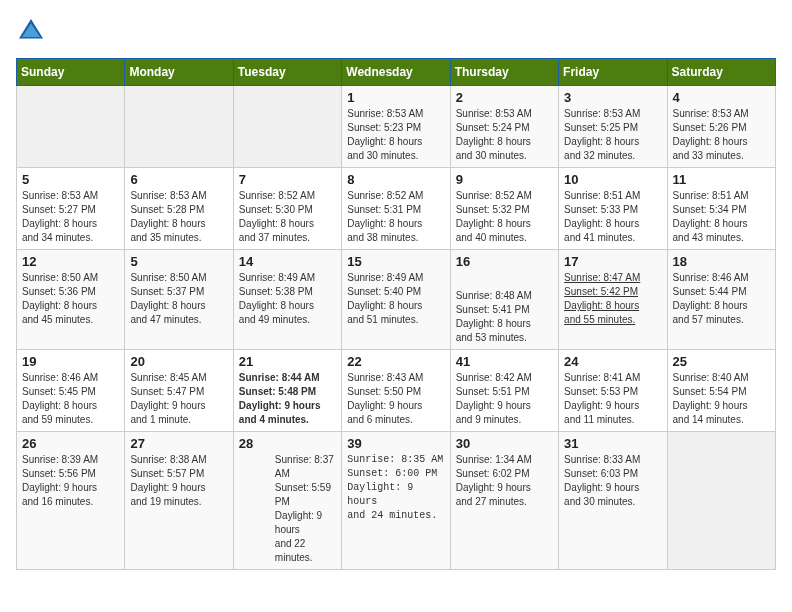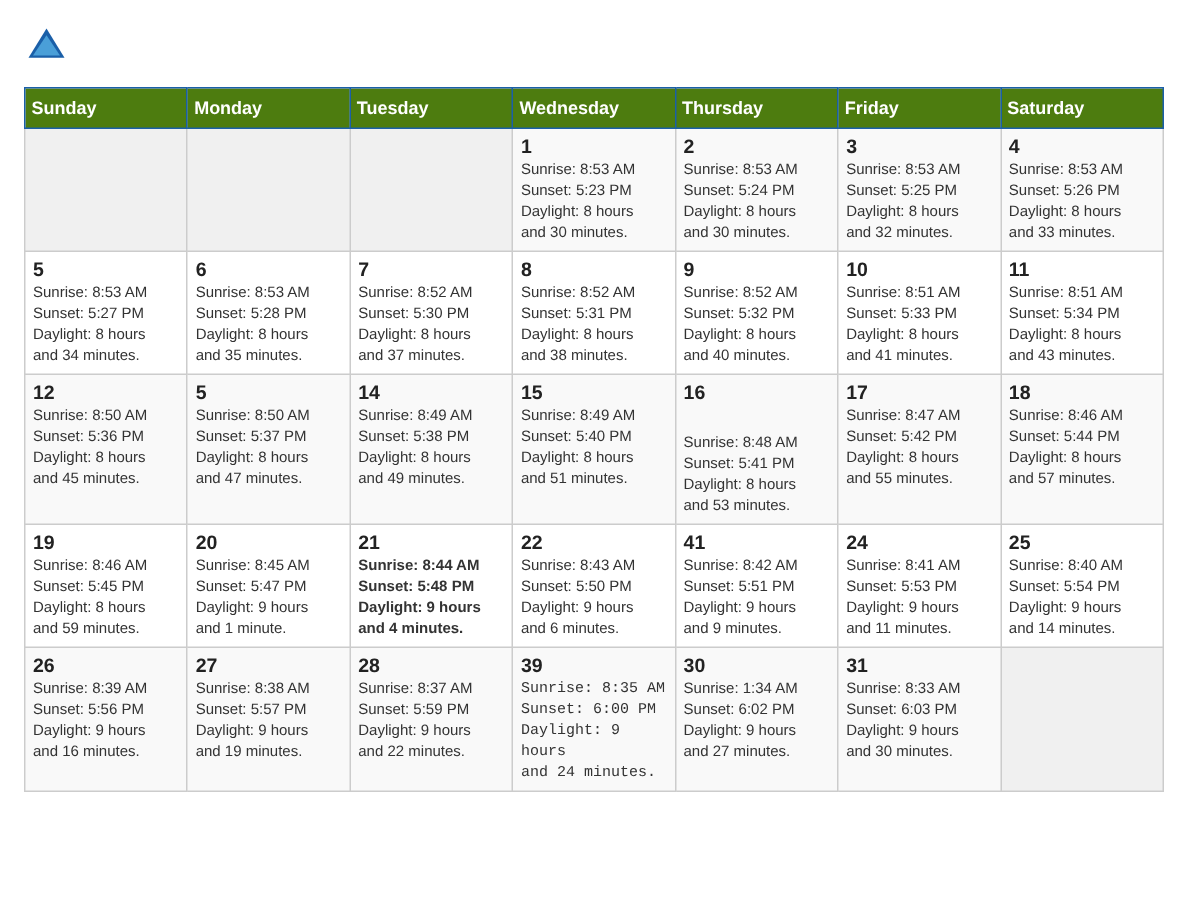--- a/index.html
+++ b/index.html
@@ -241,21 +241,21 @@
         </td>
         <td>
           <div class="day-number">16</div>
           <div class="day-info" style="white-space: pre-line; margin-top: 20px;">Sunrise: 8:48 AM
 Sunset: 5:41 PM
 Daylight: 8 hours
 and 53 minutes.</div>
         </td>
         <td>
           <div class="day-number">17</div>
-          <div class="day-info" style="white-space: pre-line;">Sunrise: 8:47 AM
+          <div class="day-info" style="white-space: pre-line; text-decoration: underline;">Sunrise: 8:47 AM
 Sunset: 5:42 PM
 Daylight: 8 hours
 and 55 minutes.</div>
         </td>
         <td>
           <div class="day-number">18</div>
           <div class="day-info" style="white-space: pre-line;">Sunrise: 8:46 AM
 Sunset: 5:44 PM
 Daylight: 8 hours
 and 57 minutes.</div>
@@ -322,21 +322,21 @@
         </td>
         <td>
           <div class="day-number">27</div>
           <div class="day-info" style="white-space: pre-line;">Sunrise: 8:38 AM
 Sunset: 5:57 PM
 Daylight: 9 hours
 and 19 minutes.</div>
         </td>
         <td>
           <div class="day-number">28</div>
-          <div class="day-info" style="white-space: pre-line;">Sunrise: 8:37 AM
+          <div class="day-info" style="white-space: pre-line; margin-left: 36px;">Sunrise: 8:37 AM
 Sunset: 5:59 PM
 Daylight: 9 hours
 and 22 minutes.</div>
         </td>
         <td>
           <div class="day-number">39</div>
           <div class="day-info" style="white-space: pre-line; font-family: Liberation Mono, monospace;">Sunrise: 8:35 AM
 Sunset: 6:00 PM
 Daylight: 9 hours
 and 24 minutes.</div>

